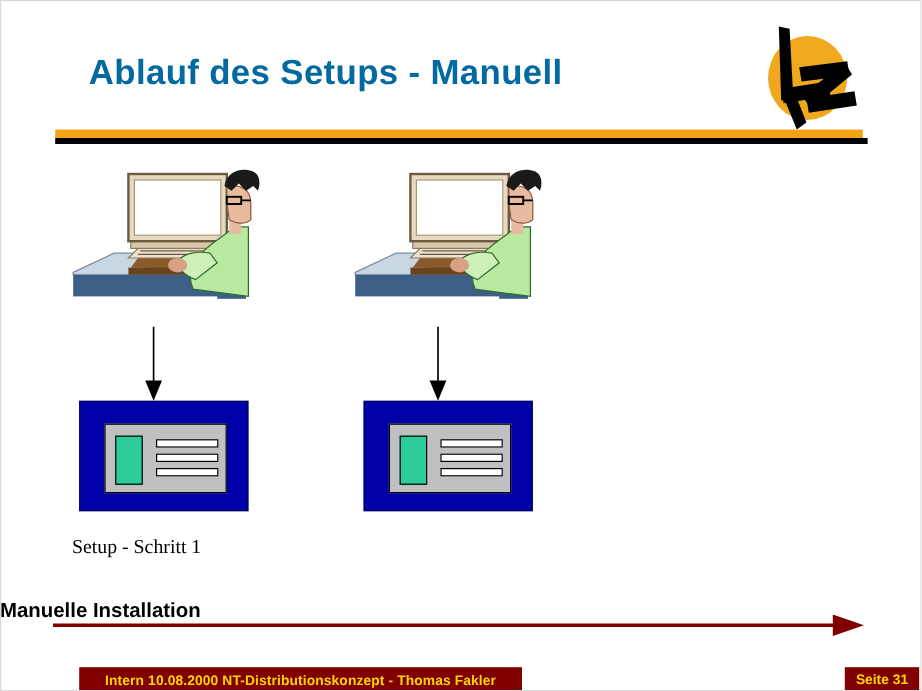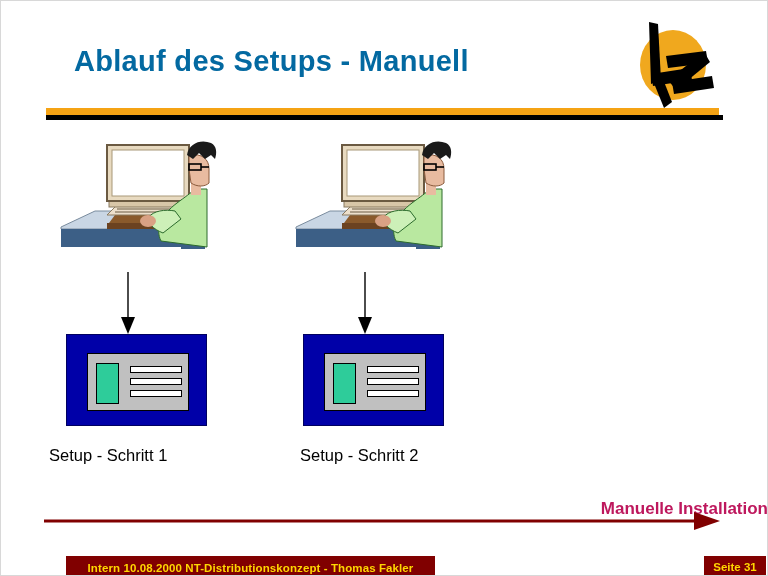--- a/index.html
+++ b/index.html
@@ -93,32 +93,32 @@
 
   
   .step-label {
     position:absolute;
     top:446px;
     font-size:16.5px;
     font-weight:normal;
     color:#000000;
     white-space:nowrap;
   }
-  .sl-1 { left:49px; }
+  .sl-1 { left:60px;font-family:Liberation Serif, serif; }
   .sl-2 { left:300px; }
 
   
   .mi-label {
     position:absolute;
     left:0; top:499px;
     width:768px;
-    text-align:right;
+    text-align:left;
     font-size:17px;
     font-weight:bold;
-    color:#be185d;
+    color:#000000;
   }
   .mi-arrow { position:absolute; left:44px; top:512px; width:676px; height:18px; }
 
   
   .footer-main {
     position:absolute;
     left:66px; top:556px;
     width:369px; height:23px;
     background:#800000;
     color:#FFD700;
@@ -258,21 +258,20 @@
       <div class="dialog-green"></div>
       <div class="dialog-lines">
         <div class="dialog-line"></div>
         <div class="dialog-line"></div>
         <div class="dialog-line"></div>
       </div>
     </div>
   </div>
 
   <div class="step-label sl-1">Setup - Schritt 1</div>
-  <div class="step-label sl-2">Setup - Schritt 2</div>
 
   <div class="mi-label">Manuelle Installation</div>
 
   <svg class="mi-arrow" viewBox="0 0 676 18">
     <line x1="0" y1="9" x2="652" y2="9" stroke="#800000" stroke-width="3"></line>
     <polygon points="650,0 676,9 650,18" fill="#800000"></polygon>
   </svg>
 
   <div class="footer-main">Intern 10.08.2000 NT-Distributionskonzept - Thomas Fakler</div>
   <div class="footer-page">Seite 31</div>

